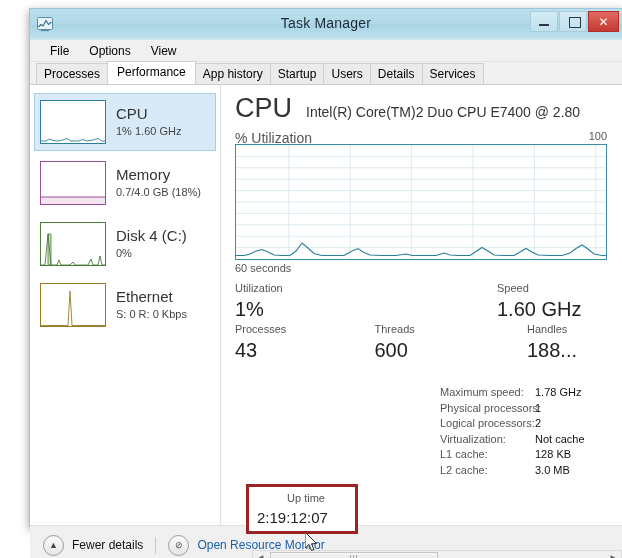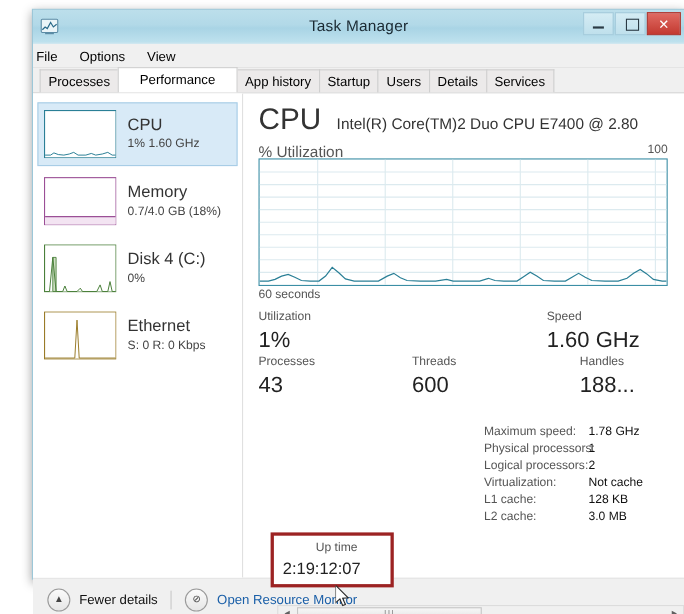--- a/index.html
+++ b/index.html
@@ -86,21 +86,21 @@
     left: 9px; top: 5px;
     width: 10px; height: 9px;
     border: 1px solid #2a3a44;
   }
 
   
   #menubar {
     height: 21px;
     background: #f0f0f0;
     border-bottom: 1px solid #e3e3e3;
-    padding-left: 0;
+    padding-left: 17px;
     display: flex;
     align-items: center;
     gap: 14px;
   }
   .menu-item {
     font-size: 12px;
     color: #000;
     padding: 1px 3px;
     cursor: default;
   }
@@ -125,21 +125,21 @@
     border: 1px solid #cfcfcf;
     border-bottom: none;
     margin-right: -1px;
     cursor: default;
     white-space: nowrap;
   }
   .tab.active {
     background: #ffffff;
     height: 22px;
     line-height: 21px;
-    padding: 0 19px;
+    padding: 0 9px;
     position: relative;
     z-index: 3;
     border-color: #cfcfcf;
   }
 
   
   #body {
     position: relative;
     height: 440px;
     background: #ffffff;

